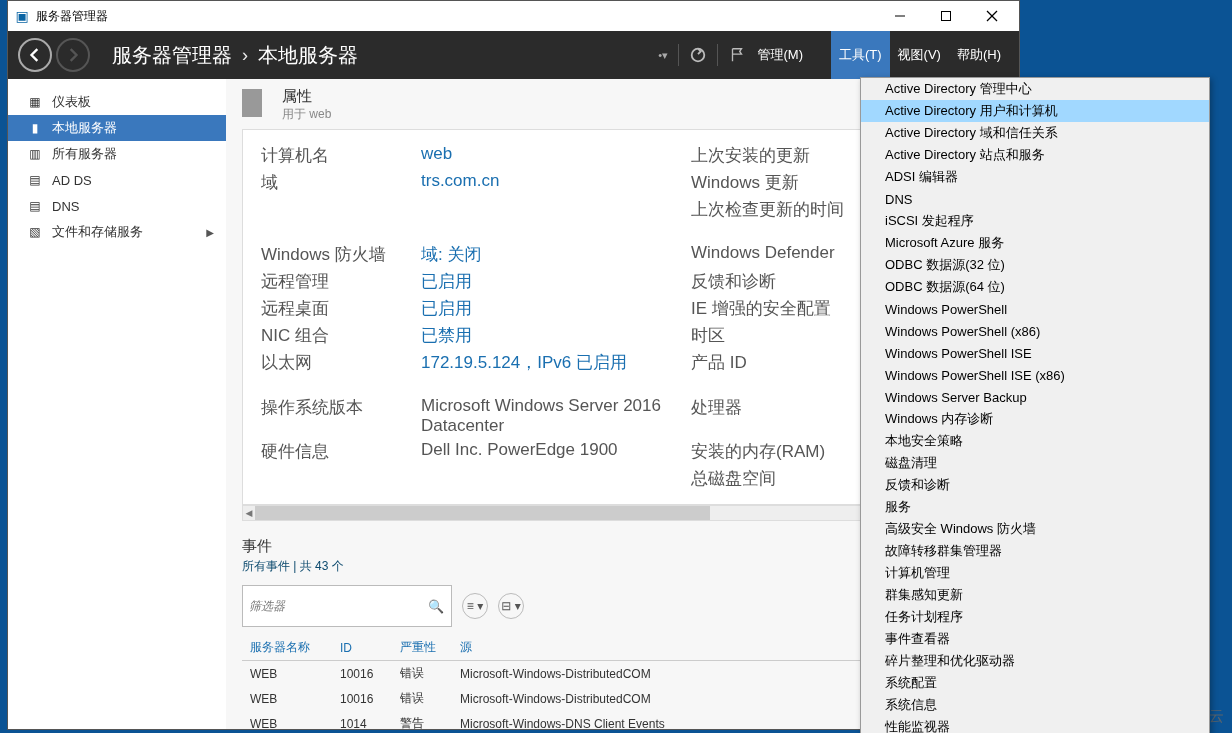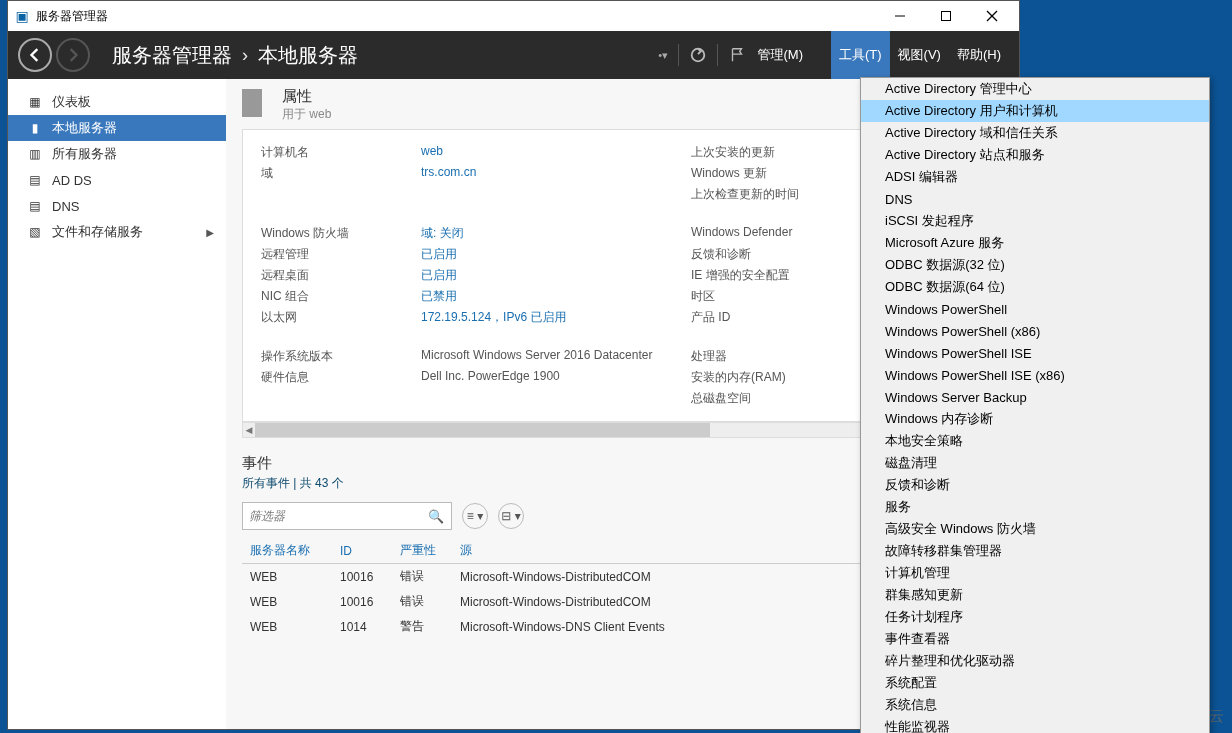--- a/index.html
+++ b/index.html
@@ -29,30 +29,30 @@
 .sbitem.sel { background: #3a78bd; color: #fff; }
 .sbicon{width:14px;display:flex;align-items:center;justify-content:center;font-size:12px;}
 .sbchev{margin-left:auto;margin-right:12px;font-size:10px;color:#555;}
 .content { flex: 1; background: #f7f7f7; padding: 8px 0 0 0; overflow:hidden; position:relative;}
 .panel{margin:0 16px 16px 16px;}
 .prop-head{display:flex;align-items:flex-start;gap:20px;padding-bottom:6px;}
 .prop-icon{width:20px;height:28px;background:#999;margin-top:2px;}
 .prop-title{font-size:15px;color:#333;}
 .prop-sub{font-size:12px;color:#888;}
 .prop-body{border:1px solid #ddd;background:#fff;padding:14px 18px;}
-.pgrid{display:grid;grid-template-columns:150px 260px 170px;column-gap:10px;row-gap:4px;font-size:12px;}
+.pgrid{display:grid;grid-template-columns:150px 260px 170px;column-gap:10px;row-gap:4px;font-size:17px;}
 .plabel{color:#555;}
 .pval{color:#1a6fb0;}
 .sectgap{height:22px;}
 .hscroll{height:16px;background:#eee;border:1px solid #ddd;margin-top:0;display:flex;align-items:center;}
 .hscroll-thumb{height:100%;background:#ccc;}
 .events-head{font-size:15px;color:#333;margin-bottom:2px;}
 .events-sub{font-size:12px;color:#0c4a6e;margin-bottom:10px;}
 .toolbar{display:flex;align-items:center;gap:10px;margin-bottom:8px;}
-.filterbox{flex:0 0 210px;height:28px;border:1px solid #bbb;background:#fff;display:flex;align-items:center;padding:0 6px;}
+.filterbox{flex:0 0 210px;height:42px;border:1px solid #bbb;background:#fff;display:flex;align-items:center;padding:0 6px;}
 .filterbox input{flex:1;border:0;outline:0;font-size:12px;font-style:italic;color:#888;}
 .tbtn{width:26px;height:26px;border:1px solid #bbb;border-radius:50%;display:flex;align-items:center;justify-content:center;font-size:12px;color:#555;}
 .tbl{width:100%;border-collapse:collapse;font-size:12px;}
 .tbl th{text-align:left;color:#1a6fb0;font-weight:normal;padding:4px 8px;border-bottom:1px solid #ccc;}
 .tbl td{padding:4px 8px;color:#333;}
 .menu{position:absolute;left:860px;top:77px;width:350px;background:#f0f0f0;border:1px solid #999;box-shadow:2px 2px 6px rgba(0,0,0,.3);z-index:50;}
 .menu-item{height:22px;display:flex;align-items:center;padding:0 24px;font-size:13px;color:#000;}
 .menu-item.hl{background:#a1d8ff;}
 .watermark{position:absolute;right:8px;bottom:6px;font-size:15px;color:#666;opacity:.85;display:flex;align-items:center;gap:4px;}
 .watermark-icon{font-size:18px;}

